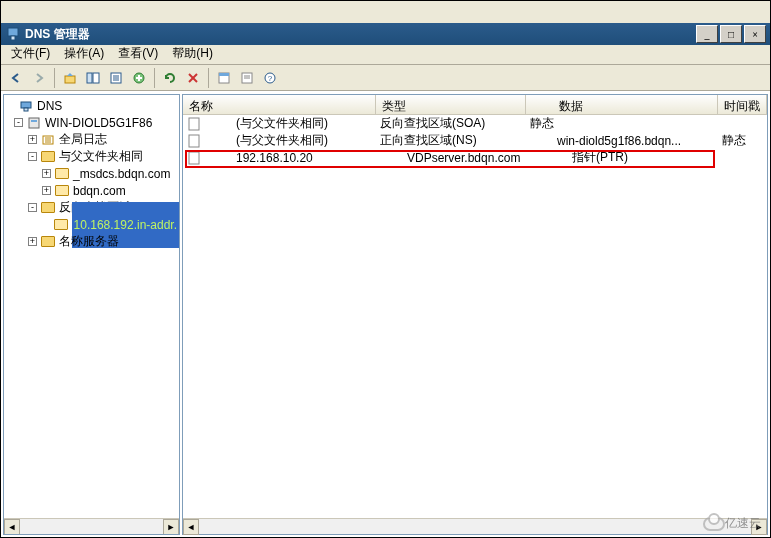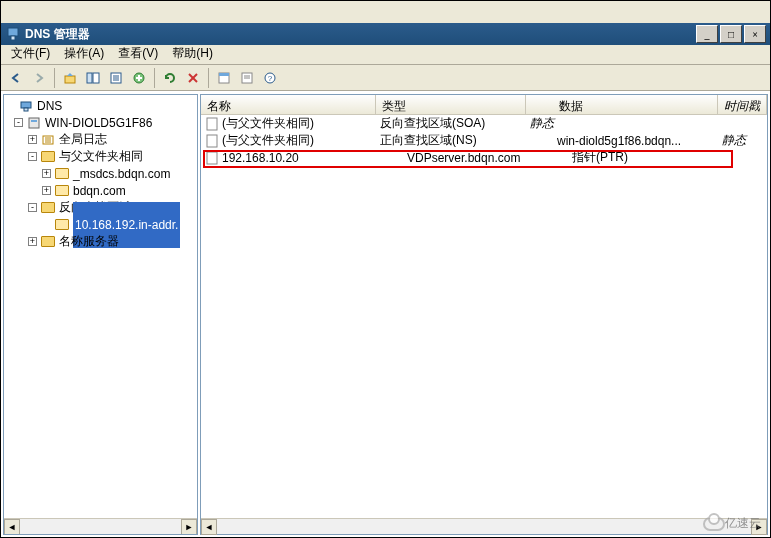--- a/index.html
+++ b/index.html
@@ -57,37 +57,37 @@
   .list-header {
     height: 20px; display: flex; background: linear-gradient(#fefefe,#ece9d8);
     border-bottom: 1px solid #cbc7b8;
   }
   .col-h {
     border-right: 1px solid #cbc7b8; padding: 3px 6px; font-size: 12px;
     color: #000; overflow: hidden; white-space: nowrap;
   }
   .rows { flex: 1; overflow: auto; position: relative;}
   .row { display: flex; height: 17px; align-items: center; }
-  .cell { padding: 0 4px; overflow: hidden; white-space: nowrap; display:flex; align-items:center;}
+  .cell { padding: 0 4px; overflow: hidden; white-space: nowrap; display:flex; align-items:center;gap:32px;}
   .cell .rec-icon { width:14px; height:14px; margin-right:3px; display:inline-flex; align-items:center; justify-content:center;}
-  .c1 { width: 175px; } .c2 { width: 150px; } .c3 { width: 165px; margin-left: 27px; } .c4 { flex:1;font-style:italic; }
+  .c1 { width: 193px; } .c2 { width: 150px; } .c3 { width: 165px; margin-left: 27px; } .c4 { flex:1; }
   .hilite-box {
     position: absolute; border: 2px solid #e00000; pointer-events: none;
     left: 2px; top: 35px; width: 530px; height: 18px;
   }
   .tree { padding: 2px 0 2px 2px; }
   .tnode { display: flex; align-items: center; height: 17px; white-space: nowrap;}
   .exp {
     width: 9px; height: 9px; border: 1px solid #808080; background:#fff;
     display: inline-flex; align-items: center; justify-content: center;
     font-size: 9px; line-height: 7px; margin-right: 3px; color:#000;
   }
   .exp.blank { border:none; background:transparent; color:transparent;}
   .ticon { width:16px; height:16px; margin-right:3px; display:inline-flex; align-items:center; justify-content:center;}
-  .tlabel.sel { background: #316ac5; color:#ffffff; padding:16px 2px;}
+  .tlabel.sel { background: #316ac5; color:#bef264; padding:16px 2px;}
   .ind { display:inline-block;}
   .folder-ico { width:14px; height:11px; background:#f7d774; border:1px solid #b8860b; border-radius:1px;}
   .scroll-h { height: 16px; background: #ece9d8; border-top:1px solid #cbc7b8; display:flex;}
   .scroll-h .sbtn { width:16px; height:16px; background:#ece9d8; border:1px solid #aca899; display:flex;align-items:center;justify-content:center;font-size:9px;}
   .scroll-h .track { flex:1; background:#f0f0f0;}
   .watermark { position:fixed; right:10px; bottom:6px; opacity:0.7; font-size:12px; color:#666; display:flex; align-items:center; pointer-events:none;}
   .watermark .cloud { width:22px; height:14px; border:2px solid #aaa; border-radius:8px; position:relative;}
   .watermark .cloud::before{content:"";position:absolute;width:8px;height:8px;border:2px solid #aaa;border-radius:50%;top:-6px;left:3px;background:#fff;}
 </style>
 </head>

